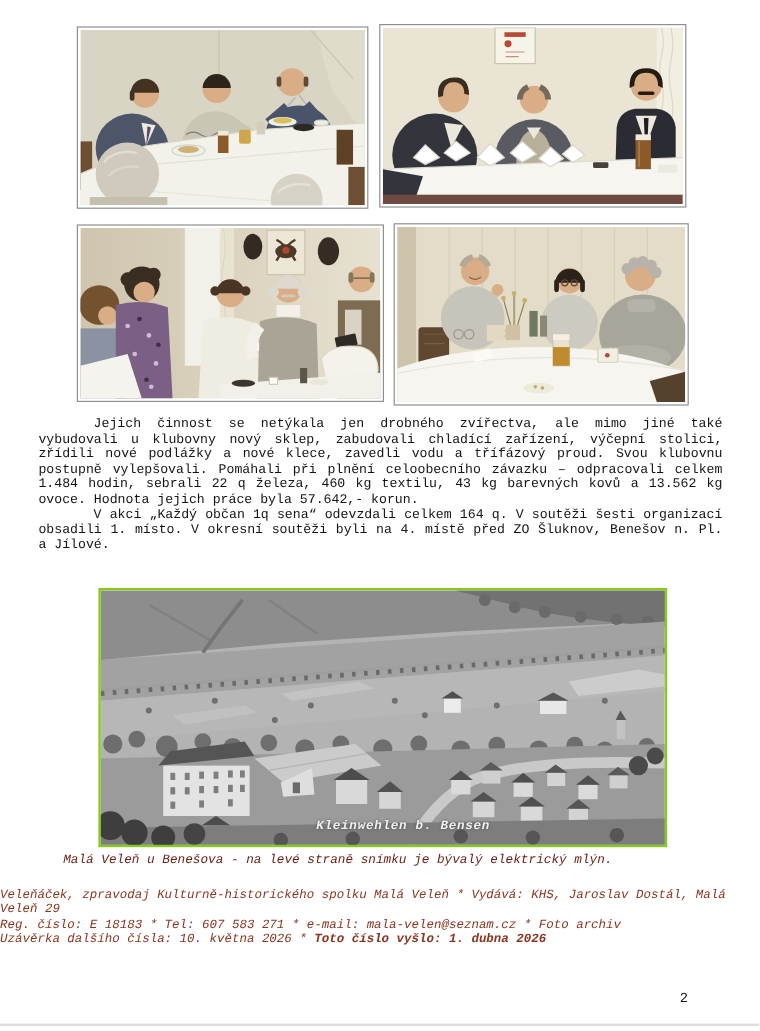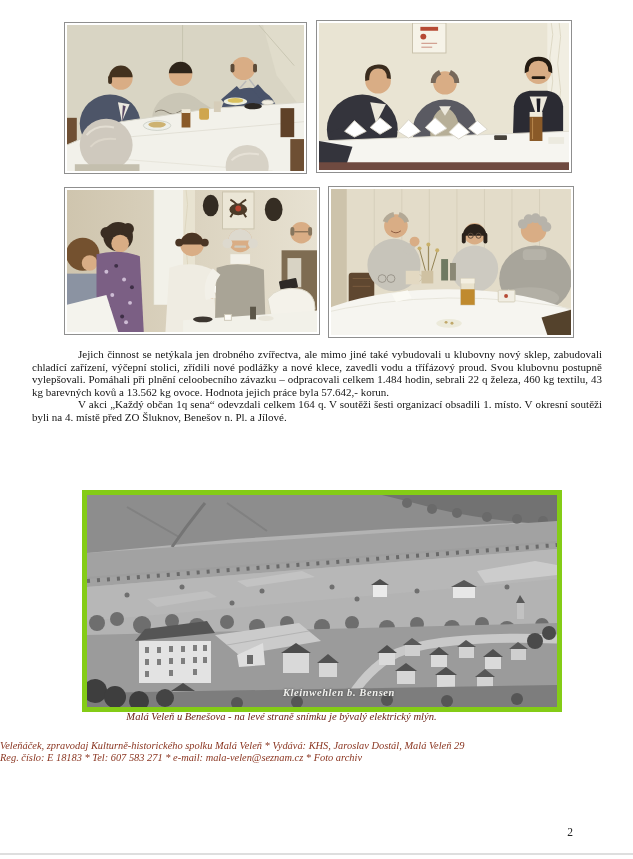--- a/index.html
+++ b/index.html
@@ -1,35 +1,35 @@
 <!DOCTYPE html>
 <html><head>
 <meta charset="utf-8">
 <style>
   html,body{margin:0;padding:0;background:#ffffff;}
   .page{
     position:relative;width:633px;height:859px;background:#ffffff;overflow:hidden;
-    font-family:Liberation Serif, serif;color:#141414;
+    font-family:Liberation Mono, monospace;color:#141414;
   }
   .photo{position:absolute;background:#ffffff;border:1px solid #8f8f8f;padding:2px;box-sizing:border-box;}
   .photo svg{display:block;width:100%;height:100%;}
   .photo-1{left:64px;top:22px;width:243px;height:152px;}
   .photo-2{left:316px;top:20px;width:256px;height:153px;}
   .photo-3{left:64px;top:187px;width:256px;height:148px;}
   .photo-4{left:328px;top:186px;width:246px;height:152px;}
   .body-text{
     position:absolute;left:32px;top:348px;width:570px;
     font-size:11px;line-height:12.6px;text-align:justify;
   }
   .body-text p{margin:0;text-indent:46px;}
   .heading{
     position:absolute;left:32px;top:458px;width:570px;
     font-size:11.6px;font-weight:bold;text-decoration:underline;margin:0;
   }
-  .village{position:absolute;left:82px;top:490px;width:470px;height:212px;border:5px solid #84cc16;}
+  .village{position:absolute;left:82px;top:490px;width:470px;height:212px;border:2px solid #84cc16;}
   .village svg{display:block;width:100%;height:100%;}
   .inscription{
     position:absolute;left:252px;bottom:9px;transform:translateX(-50%);
     color:#f1f1ee;font-style:italic;font-weight:bold;font-size:10.5px;
     letter-spacing:0.6px;white-space:nowrap;text-shadow:0 0 2px rgba(60,60,60,.8);
   }
   .caption{
     position:absolute;left:0;top:711px;width:563px;text-align:center;
     font-style:italic;font-size:10.6px;color:#6b2015;
   }
@@ -395,19 +395,20 @@
       <circle cx="430" cy="204" r="6" fill="#565656"></circle>
     </svg>
     <div class="inscription">Kleinwehlen b. Bensen</div>
   </div>
 
   <div class="caption">Malá Veleň u Benešova - na levé straně snímku je bývalý elektrický mlýn.</div>
 
   <div class="footer">
     <div>Veleňáček, zpravodaj Kulturně-historického spolku Malá Veleň * Vydává: KHS, Jaroslav Dostál, Malá Veleň 29</div>
     <div>Reg. číslo: E 18183 * Tel: 607 583 271 * e-mail: mala-velen@seznam.cz * Foto archiv</div>
+    <div><span>Uzávěrka dalšího čísla: 10. května 2026 * </span><strong>Toto číslo vyšlo: 1. dubna 2026</strong></div>
   </div>
 
   <div class="page-number">2</div>
 
   <div class="bottom-rule"></div>
 
 </div>
 
 </body></html>

